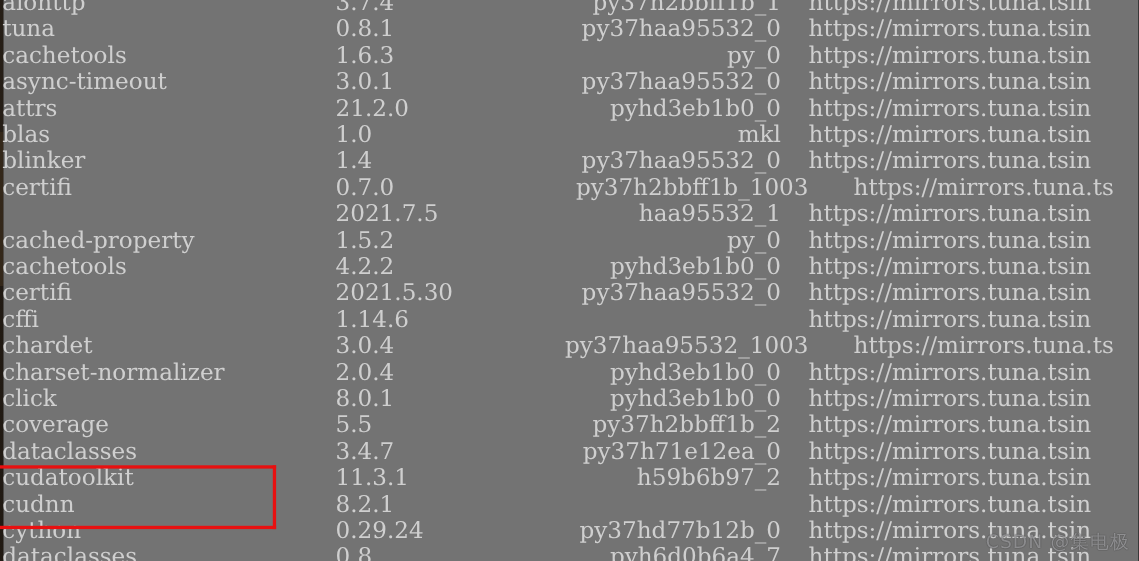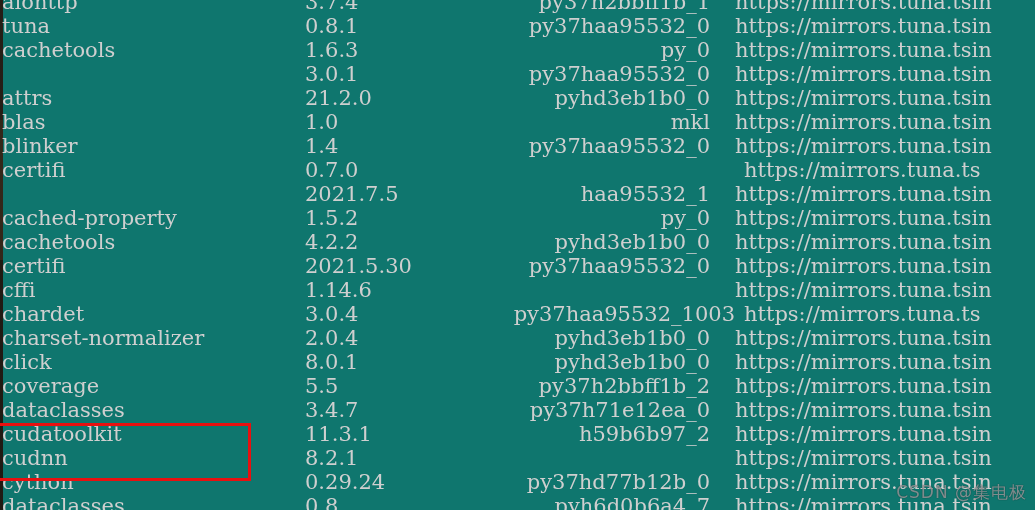--- a/index.html
+++ b/index.html
@@ -5,21 +5,21 @@
 <style>
   html, body {
     margin: 0;
     padding: 0;
     background: #0c0c0c;
   }
   #screen {
     position: relative;
     width: 1035px;
     height: 510px;
-    background: #0f766e;
+    background: #737373;
     overflow: hidden;
     font-family: "DejaVu Serif", "Liberation Serif", serif;
   }
 
   
   .scroll-gutter {
     position: absolute;
     left: 0;
     top: 0;
     width: 3px;
@@ -78,21 +78,21 @@
   }
   .col-channel {
     position: absolute;
     left: 735px;
     top: 0;
     font-size: 21px;
     color: #cfcfcf;
   }
   
   .row.wide .col-build { right: 300px; }
-  .row.wide .col-channel { left: 744px; }
+  .row.wide .col-channel { left: 776px; }
 
   
   .annotation-box {
     position: absolute;
     border: 3px solid #e81010;
     border-left: none;
     box-sizing: border-box;
     pointer-events: none;
   }
 
@@ -131,20 +131,21 @@
         <span class="col-build">py37haa95532_0</span>
         <span class="col-channel">https://mirrors.tuna.tsin</span>
       </div>
       <div class="row">
         <span class="col-name">cachetools</span>
         <span class="col-version">1.6.3</span>
         <span class="col-build">py_0</span>
         <span class="col-channel">https://mirrors.tuna.tsin</span>
       </div>
       <div class="row">
+        <span class="col-name">async-timeout</span>
         <span class="col-version">3.0.1</span>
         <span class="col-build">py37haa95532_0</span>
         <span class="col-channel">https://mirrors.tuna.tsin</span>
       </div>
       <div class="row">
         <span class="col-name">attrs</span>
         <span class="col-version">21.2.0</span>
         <span class="col-build">pyhd3eb1b0_0</span>
         <span class="col-channel">https://mirrors.tuna.tsin</span>
       </div>
@@ -156,20 +157,21 @@
       </div>
       <div class="row">
         <span class="col-name">blinker</span>
         <span class="col-version">1.4</span>
         <span class="col-build">py37haa95532_0</span>
         <span class="col-channel">https://mirrors.tuna.tsin</span>
       </div>
       <div class="row wide">
         <span class="col-name">certifi</span>
         <span class="col-version">0.7.0</span>
+        <span class="col-build">py37h2bbff1b_1003</span>
         <span class="col-channel">https://mirrors.tuna.ts</span>
       </div>
       <div class="row">
         <span class="col-version">2021.7.5</span>
         <span class="col-build">haa95532_1</span>
         <span class="col-channel">https://mirrors.tuna.tsin</span>
       </div>
       <div class="row">
         <span class="col-name">cached-property</span>
         <span class="col-version">1.5.2</span>

